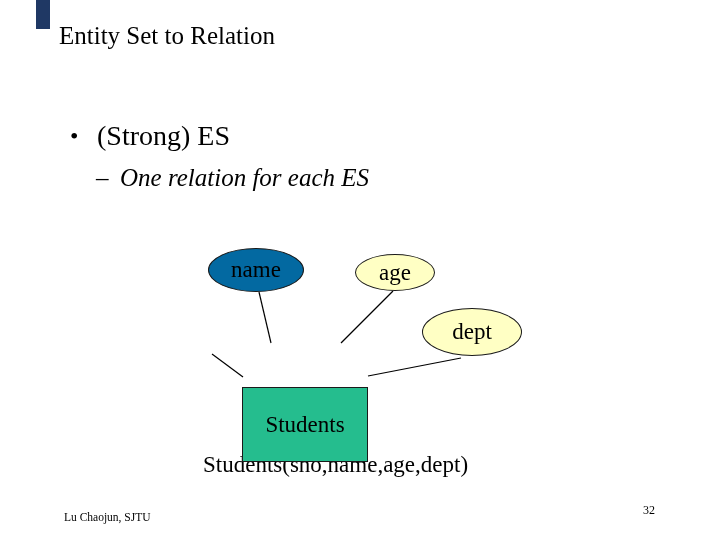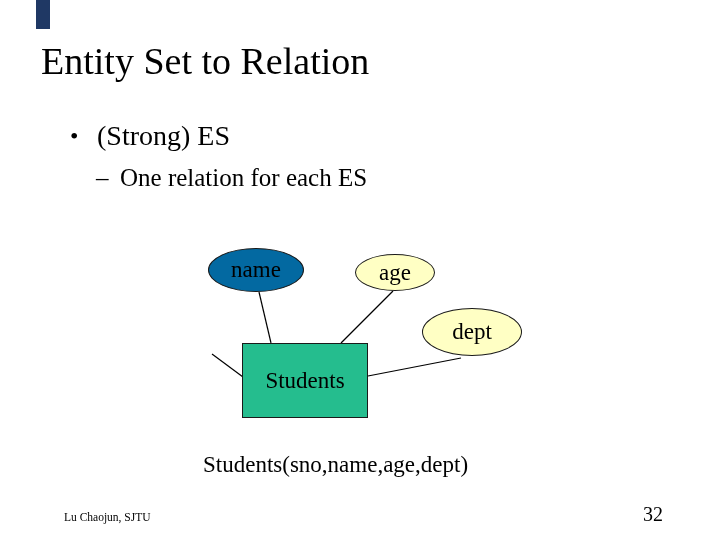--- a/index.html
+++ b/index.html
@@ -11,31 +11,30 @@
     background: #ffffff;
     overflow: hidden;
     font-family: "Liberation Serif", "DejaVu Serif", serif;
     color: #000;
   }
   .abs { position: absolute; }
   #corner-bar {
     left: 36px; top: 0; width: 14px; height: 29px;
   }
   #title {
-    left: 41px; top: 22px;
-    font-size: 38px;
+    left: 59px; top: 22px;
+    font-size: 25px;
     line-height: 1.15;
     letter-spacing: 0px;
     white-space: nowrap;
-    margin-top: 18px;
   }
   .bullet-row { white-space: nowrap; }
   #bullet-l1 { left: 70px; top: 120px; font-size: 28px; font-family: Liberation Serif, serif; }
   #bullet-l1 .marker { display: inline-block; width: 27px; font-size: 24px; vertical-align: 1px; }
-  .sub-bullet { font-size: 25px; }
+  .sub-bullet { font-size: 25px; font-style: italic; }
   #sub-bullet-1 { left: 96px; top: 164px; }
   #sub-bullet-2 { left: 96px; top: 202px; }
   .sub-bullet .marker { display: inline-block; width: 24px; }
   .ellipse {
     position: absolute;
     border: 1.4px solid #1a1a1a;
     border-radius: 50%;
     display: flex;
     align-items: center;
     justify-content: center;
@@ -70,21 +69,21 @@
     left: 203px; top: 452px;
     font-size: 23px;
     white-space: nowrap;
   }
   #footer-author {
     left: 64px; top: 511px;
     font-size: 11.5px;
   }
   #page-number {
     left: 643px; top: 503px;
-    font-size: 20px;
+    font-size: 12px;
   }
 </style>
 </head>
 <body>
 
 <div id="slide">
 
   <div class="abs" id="corner-bar" style="background: rgb(31, 56, 100);"></div>
 
   <div class="abs" id="title">Entity Set to Relation</div>
@@ -111,21 +110,21 @@
 
   <div class="ellipse" id="attr-age" style="background: rgb(255, 255, 196);">
     <span class="lbl">age</span>
   </div>
 
 
   <div class="ellipse" id="attr-dept" style="background: rgb(255, 255, 196); justify-content: center;">
     <span class="lbl">dept</span>
   </div>
 
-  <div class="abs" id="entity-rect" style="background: rgb(37, 189, 142);">
+  <div class="abs" id="entity-rect" style="background: rgb(37, 189, 142); margin-top: 44px;">
     <span>Students</span>
   </div>
 
   <div class="abs" id="relation-schema">Students(sno,name,age,dept)</div>
 
   <div class="abs" id="footer-author">Lu Chaojun, SJTU</div>
 
   <div class="abs" id="page-number">32</div>
 
 </div>

